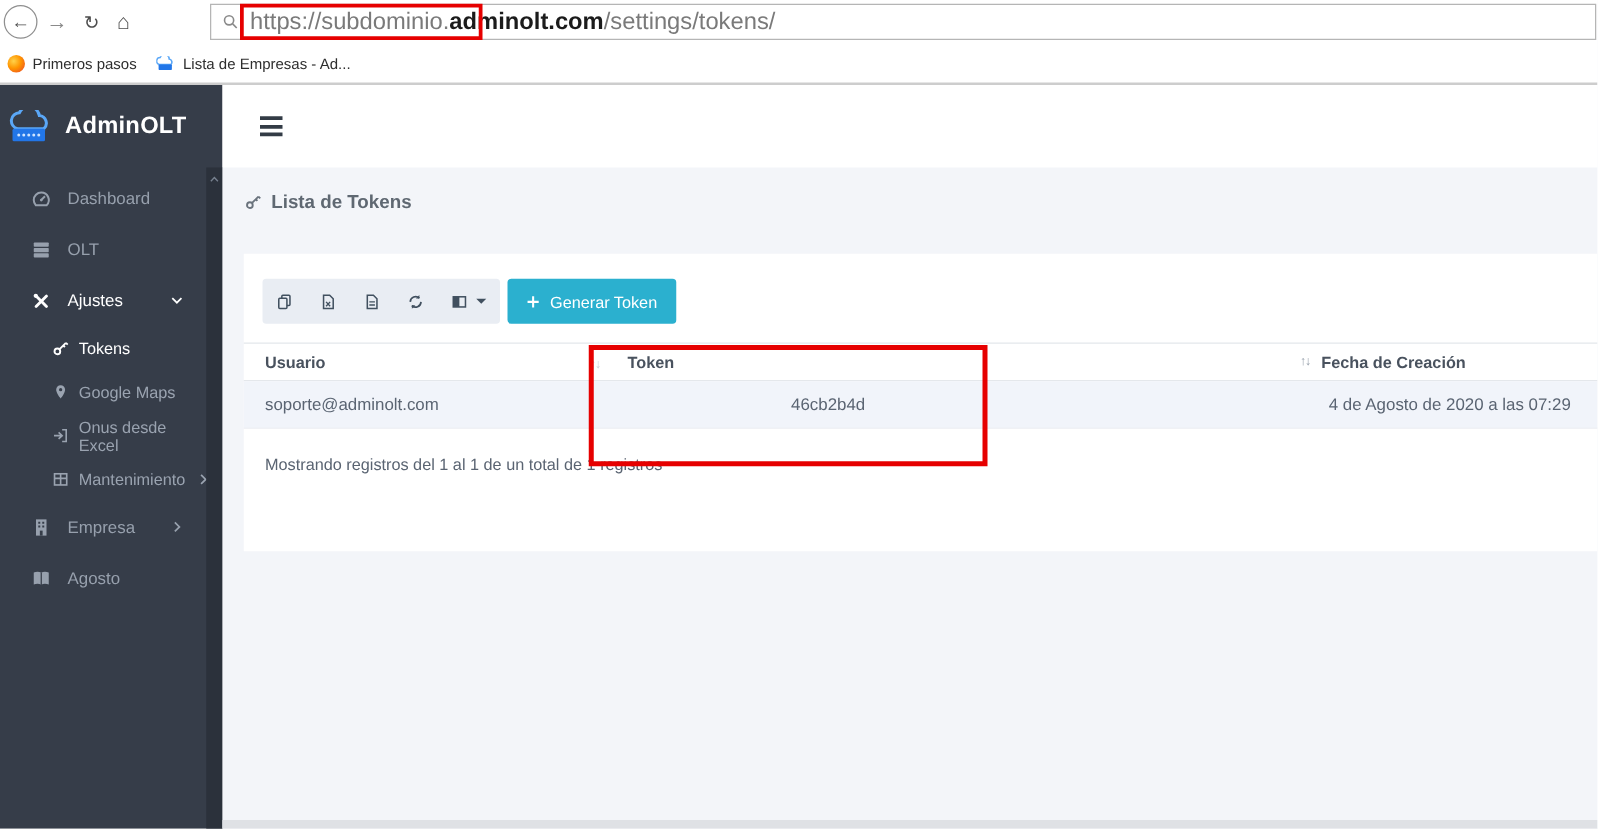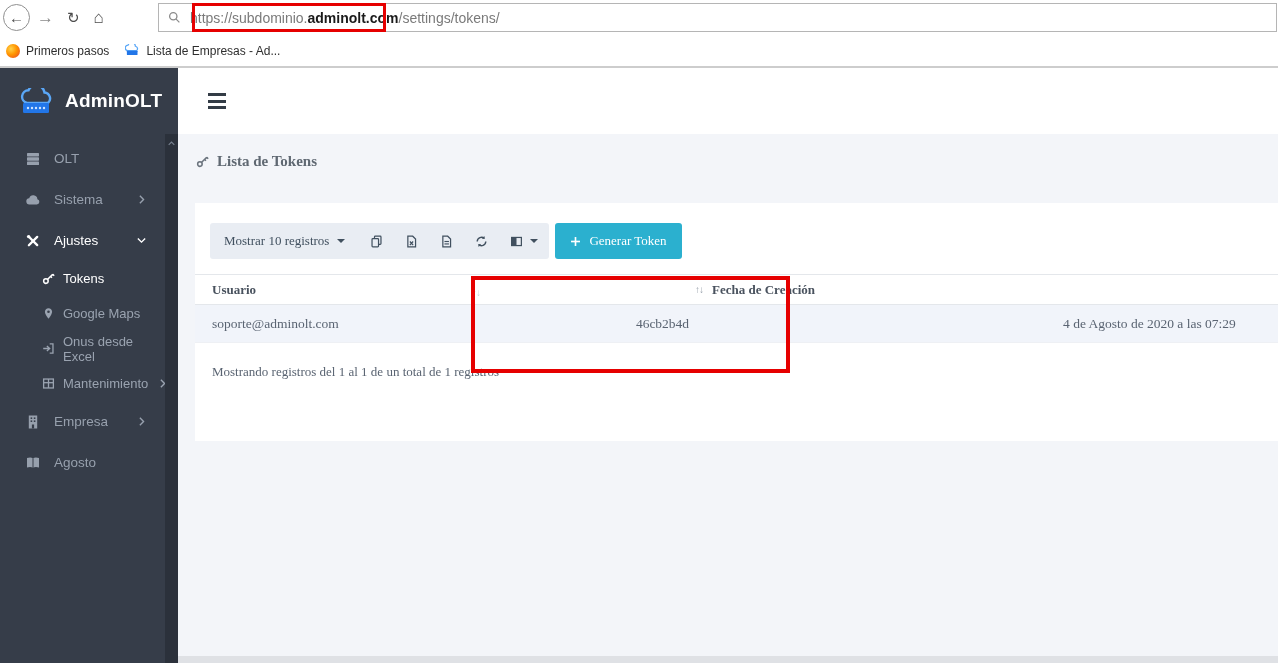--- a/index.html
+++ b/index.html
@@ -6,45 +6,45 @@
   body { font-family: "Liberation Sans", sans-serif; background:#fff; }
   .screen { position:relative; width:1278px; height:663px; overflow:hidden; background:#fff; }
 
   
   .nav-bar { position:absolute; top:0; left:0; right:0; height:35px; background:#fff; display:flex; align-items:center; }
   .nav-btn { display:flex; align-items:center; justify-content:center; color:#4d4d4d; cursor:pointer; }
   .back-circle { width:27px; height:27px; border:1.5px solid #8f8f8f; border-radius:50%; margin-left:3px; font-size:15px; }
   .fwd { font-size:17px; color:#8a8a8a; margin-left:7px; }
   .reload { font-size:15px; margin-left:13px; }
   .home { font-size:17px; margin-left:14px; }
-  .url-bar { position:absolute; left:158px; top:3px; right:1px; height:29px; border:1px solid #b5b5b5; background:#fff; display:flex; align-items:center; padding-left:9px; gap:9px; font-size:14px; }
+  .url-bar { position:absolute; left:168px; top:3px; right:1px; height:29px; border:1px solid #b5b5b5; background:#fff; display:flex; align-items:center; padding-left:9px; gap:9px; font-size:19px; }
   .url-pre, .url-post { color:#7a7a7a; }
   .url-bold { color:#1b1b1b; font-weight:bold; }
 
   .bookmarks-bar { position:absolute; top:35px; left:0; right:0; height:33px; background:#fff; border-bottom:2px solid #cdcdcd; display:flex; align-items:center; padding-left:6px; gap:16px; }
-  .bm-item { display:flex; align-items:flex-start; gap:6px; font-size:12px; color:#2e2e2e; cursor:pointer; }
+  .bm-item { display:flex; align-items:center; gap:6px; font-size:12px; color:#2e2e2e; cursor:pointer; }
   .ff-icon { width:14px; height:14px; border-radius:50%; background:radial-gradient(circle at 35% 35%, #ffd24a 0%, #ff9500 45%, #e8402a 100%); }
 
   
   .app { position:absolute; top:68px; left:0; right:0; bottom:0; display:flex; }
   .sidebar { position:relative; width:178px; background:#363d49; flex-shrink:0; }
-  .logo { height:66px; display:flex; align-items:center; gap:9px; padding-left:20px; }
+  .logo { height:66px; display:flex; align-items:center; gap:9px; padding-left:7px; }
   .logo-text { color:#fff; font-weight:bold; font-size:19px; letter-spacing:0.2px; }
   .menu { padding:4px 13px 0 0; }
   .side-item { height:41px; display:flex; align-items:center; gap:13px; padding-left:25px; color:#97a0ad; font-size:13.5px; cursor:pointer; }
   .side-item.active { color:#fff; }
   .sub-item { height:35px; display:flex; align-items:center; gap:8px; padding-left:42px; color:#9aa3b0; font-size:13px; cursor:pointer; }
   .sub-item.active { color:#fff; }
   .chev { margin-left:auto; margin-right:17px; flex-shrink:0; }
   .icon16 { width:16px; height:16px; flex-shrink:0; }
   .icon13 { width:13px; height:13px; flex-shrink:0; }
   .scroll-strip { position:absolute; top:66px; right:0; bottom:0; width:13px; background:#2b313b; display:flex; justify-content:center; cursor:pointer; }
   .scroll-strip svg { margin-top:5px; }
 
-  .main { flex:1; display:flex; flex-direction:column; position:relative;font-family:Liberation Serif, serif; }
+  .main { flex:1; display:flex; flex-direction:column; position:relative; }
   .app-header { height:66px; background:#fff; position:relative; }
   .hamburger { position:absolute; left:30px; top:25px; width:18px; cursor:pointer; }
   .hamburger div { height:3px; background:#333c46; margin-bottom:3.5px; }
   .content { flex:1; background:#f3f5f9; position:relative; }
   .bottom-band { position:absolute; left:0; right:0; bottom:0; height:7px; background:#dfe1e5; }
 
   .page-title { display:flex; align-items:center; gap:8px; margin:19px 0 0 18px; color:#5f6872; font-size:15px; font-weight:bold; }
 
   .card { margin:33px 0 0 17px; background:#fff; height:238px; }
   .toolbar { display:flex; height:36px; margin:0 15px; padding-top:20px; box-sizing:content-box; }
@@ -123,34 +123,33 @@
             <circle cx="16" cy="20" r="1.2" fill="#cfe4ff"></circle>
             <circle cx="20" cy="20" r="1.2" fill="#cfe4ff"></circle>
             <circle cx="24" cy="20" r="1.2" fill="#cfe4ff"></circle>
         </svg>
         <span class="logo-text">AdminOLT</span>
       </div>
 
       <nav class="menu">
         <div class="side-item">
           <svg class="icon16" viewBox="0 0 16 16">
+              <path d="M8 3a6 6 0 0 0-6 6c0 1.6.6 3 1.6 4.1h8.8A6 6 0 0 0 8 3z" fill="none" stroke="currentColor" stroke-width="1.6"></path>
+              <line x1="8" y1="9" x2="11" y2="6" stroke="currentColor" stroke-width="1.5"></line>
+              <circle cx="8" cy="9" r="1.1" fill="currentColor"></circle>
+            </svg>
+          <span>Dashboard</span>
+        </div>
+        <div class="side-item">
+          <svg class="icon16" viewBox="0 0 16 16">
               <rect x="2" y="2" width="12" height="3.4" rx="0.6" fill="currentColor"></rect>
               <rect x="2" y="6.3" width="12" height="3.4" rx="0.6" fill="currentColor"></rect>
               <rect x="2" y="10.6" width="12" height="3.4" rx="0.6" fill="currentColor"></rect>
             </svg>
           <span>OLT</span>
-        </div>
-        <div class="side-item">
-          <svg class="icon16" viewBox="0 0 16 16">
-              <path d="M4.6 12.5a3.1 3.1 0 0 1-.4-6.2 4.2 4.2 0 0 1 8.2.9 2.7 2.7 0 0 1-.6 5.3z" fill="currentColor"></path>
-            </svg>
-          <span>Sistema</span>
-          <svg class="chev icon13" viewBox="0 0 16 16">
-              <path d="M6 3.5L10.5 8 6 12.5" fill="none" stroke="currentColor" stroke-width="1.7"></path>
-            </svg>
         </div>
         <div class="side-item active">
           <svg class="icon16" viewBox="0 0 16 16">
               <g fill="currentColor">
                 <rect x="6.9" y="1" width="2.3" height="14" rx="1.1" transform="rotate(45 8 8)"></rect>
                 <rect x="6.9" y="1" width="2.3" height="14" rx="1.1" transform="rotate(-45 8 8)"></rect>
                 <circle cx="3.6" cy="3.6" r="1.7"></circle>
               </g>
             </svg>
           <span>Ajustes</span>
@@ -236,24 +235,20 @@
           <svg class="icon13" viewBox="0 0 16 16">
               <circle cx="4.8" cy="11.2" r="2.8" fill="none" stroke="#6a737d" stroke-width="1.9"></circle>
               <path d="M7 9l6.2-6.2M13.2 2.8L15 4.6M10.6 5.4L12.2 7" fill="none" stroke="#6a737d" stroke-width="1.9"></path>
             </svg>
           <span>Lista de Tokens</span>
         </div>
 
         <div class="card">
           <div class="toolbar">
             <div class="btn-strip">
-              <button class="strip-btn length-btn">
-                <span>Mostrar 10 registros</span>
-                <span class="caret"></span>
-              </button>
               <button class="strip-btn">
                 <svg class="icon13" viewBox="0 0 16 16">
                     <rect x="5.5" y="1.5" width="8" height="10" rx="1" fill="none" stroke="currentColor" stroke-width="1.5"></rect>
                     <rect x="2.5" y="4.5" width="8" height="10" rx="1" fill="#e9edf3" stroke="currentColor" stroke-width="1.5"></rect>
                   </svg>
               </button>
               <button class="strip-btn">
                 <svg class="icon13" viewBox="0 0 16 16">
                     <path d="M3.5 1.5h6L13 5v9.5H3.5z" fill="none" stroke="currentColor" stroke-width="1.5"></path>
                     <path d="M6 8l4 4.3M10 8l-4 4.3" stroke="currentColor" stroke-width="1.4" fill="none"></path>
@@ -289,20 +284,23 @@
                 </svg>
               <span>Generar Token</span>
             </button>
           </div>
 
           <div class="t-head">
             <div class="c1">
               <span>Usuario</span>
               <span class="sort-faint">↑↓</span>
             </div>
+            <div class="c2">
+              <span>Token</span>
+            </div>
             <div class="c3">
               <span class="sort-dim">↑↓</span>
               <span>Fecha de Creación</span>
             </div>
           </div>
 
           <div class="t-row">
             <div class="c1">
               <span>soporte@adminolt.com</span>
             </div>

